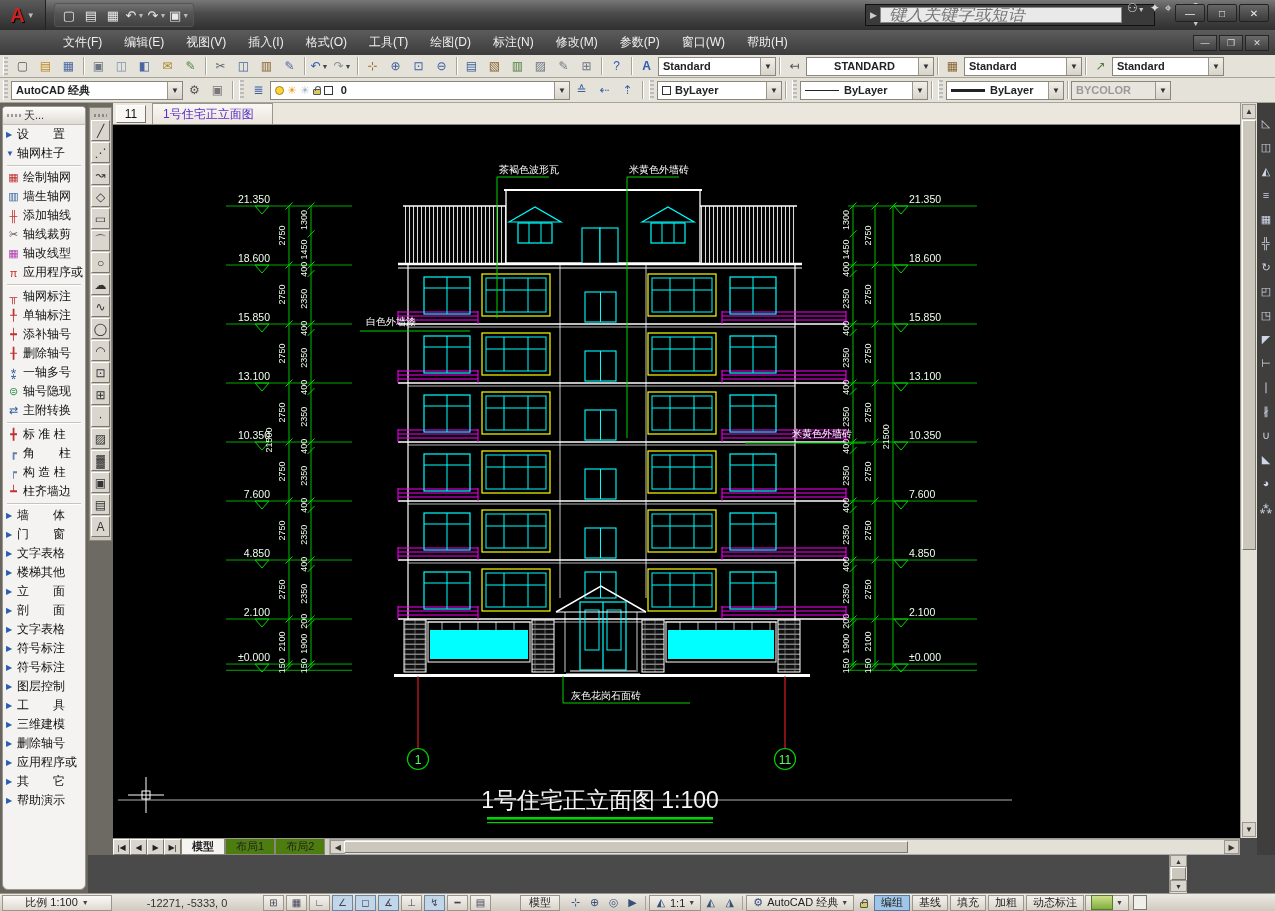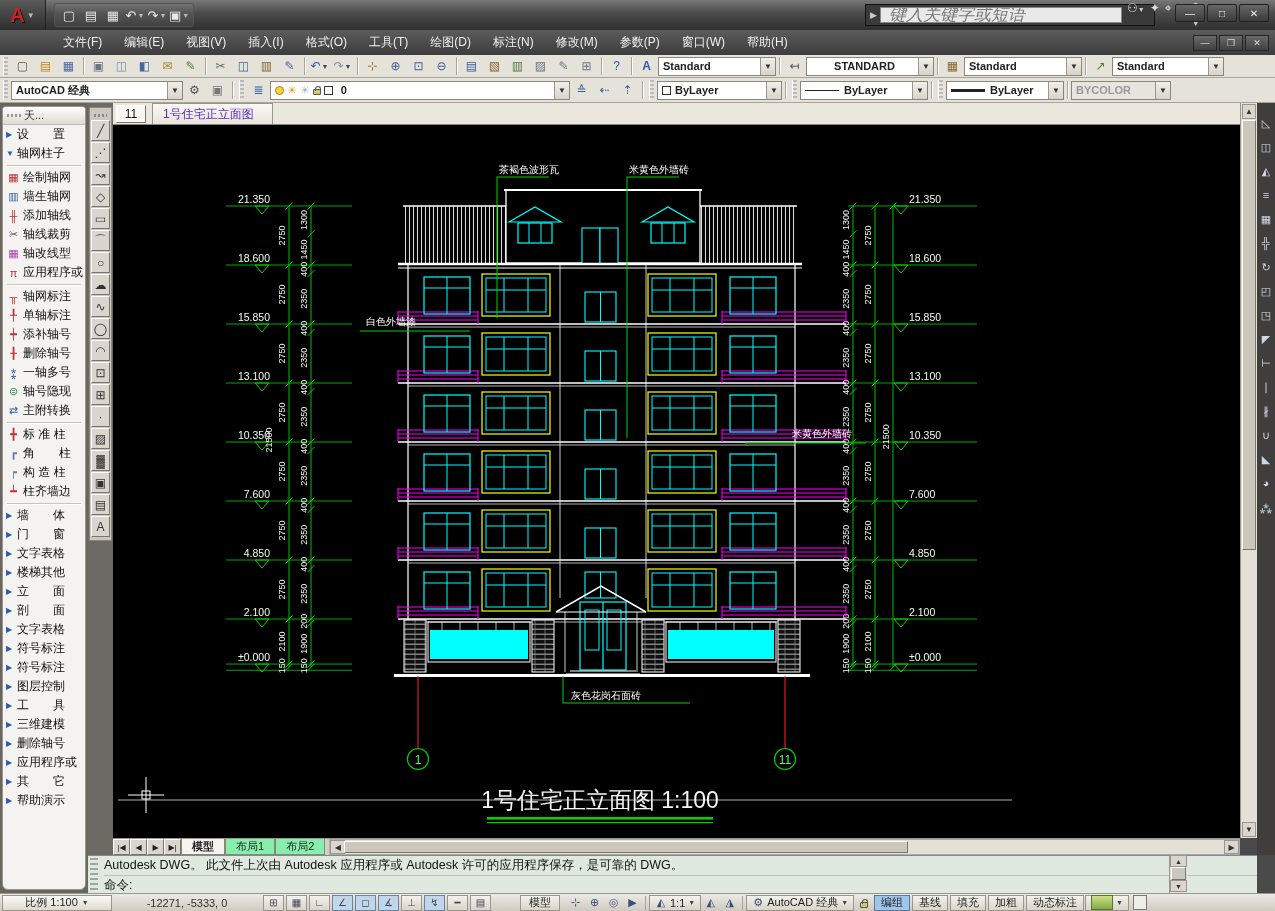--- a/index.html
+++ b/index.html
@@ -76,21 +76,21 @@
   .canvaswrap{position:absolute;left:113px;top:103px;width:1127px;height:752px;}
   .tabstrip{height:22px;background:#ebe7df;border-bottom:1px solid #8a867c;display:flex;align-items:center;}
   .num-btn{width:30px;height:18px;margin-left:3px;background:#f8f7f4;border:1px solid;border-color:#fff #7a766c #7a766c #fff;
     font-size:12px;color:#111;display:flex;align-items:center;justify-content:center;}
   .doctab{margin-left:6px;height:21px;padding:0 18px 0 10px;background:linear-gradient(#faf8f4,#eae5dc);border:1px solid #9a968c;border-bottom:none;
     font-size:12px;color:#5a2bc9;display:flex;align-items:center;}
   svg#cad{display:block;background:#000;}
   .hrow{height:17px;background:#d4d0c6;display:flex;align-items:stretch;border-top:1px solid #9a968c;}
   .navbtn{width:17px;background:#dad6ce;border:1px solid;border-color:#fff #7a766c #7a766c #fff;font-size:8px;color:#222;
     display:flex;align-items:center;justify-content:center;}
-  .ltab{padding:0 10px;font-size:11px;display:flex;align-items:center;border:1px solid #8a867c;border-top:none;background:#86efac;color:#222;}
+  .ltab{padding:0 10px;font-size:11px;display:flex;align-items:center;border:1px solid #8a867c;border-top:none;background:#4d7c0f;color:#222;}
   .ltab.active{background:#f6f4f0;font-weight:bold;}
   .hscroll{flex:1;position:relative;background:#e3e0d8;border:1px solid #aaa;margin-left:4px;display:flex;}
   .hthumb{position:absolute;left:14px;top:1px;bottom:1px;width:62%;background:#cbc7bd;border:1px solid;border-color:#fff #7a766c #7a766c #fff;}
   .harr{width:15px;background:#dad6ce;border:1px solid #9a968c;font-size:8px;display:flex;align-items:center;justify-content:center;color:#333;}
   .harr.right{margin-left:auto;}
   
   .vscroll{position:absolute;left:1240px;top:103px;width:17px;height:735px;background:#e3e0d8;border-left:1px solid #9a968c;}
   .vs-arr{position:absolute;left:1px;width:14px;height:15px;background:#dad6ce;border:1px solid #9a968c;font-size:8px;color:#333;
     display:flex;align-items:center;justify-content:center;}
   .vthumb{position:absolute;left:1px;top:17px;width:14px;height:430px;background:#cbc7bd;border:1px solid;border-color:#fff #7a766c #7a766c #fff;}
@@ -966,27 +966,20 @@
       <div class="mbtn">◤</div>
       <div class="mbtn">⊢</div>
       <div class="mbtn">∣</div>
       <div class="mbtn">∦</div>
       <div class="mbtn">∪</div>
       <div class="mbtn">◣</div>
       <div class="mbtn">◕</div>
       <div class="mbtn">⁂</div>
     </div>
 
-  <div class="cmd">
-    <div class="cmd-grip"></div>
-    <div class="cmd-lines">
-      <div class="cmd-line1">Autodesk DWG。  此文件上次由 Autodesk 应用程序或 Autodesk 许可的应用程序保存，是可靠的 DWG。</div>
-      <div class="cmd-line2">命令:</div>
-    </div>
-  </div>
   <div class="cmd-scroll">
     <div class="cs-arr">▲</div>
     <div class="cs-mid"></div>
     <div class="cs-arr">▼</div>
   </div>
 
   <div class="statusbar">
     <div class="sb-scale">
       <span>比例 1:100</span>
         <span class="da8">▼</span>

